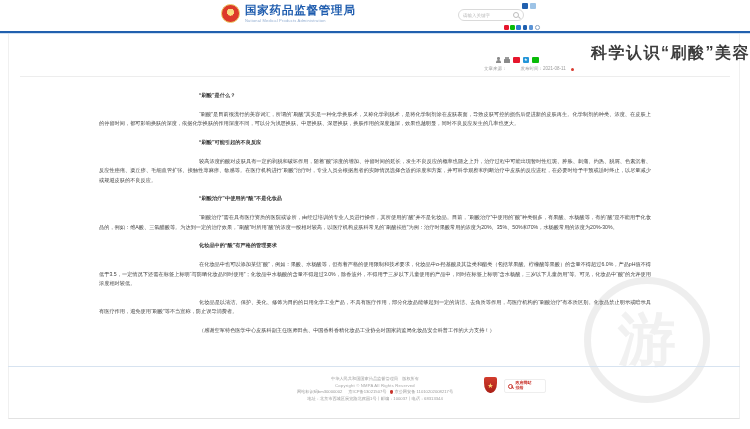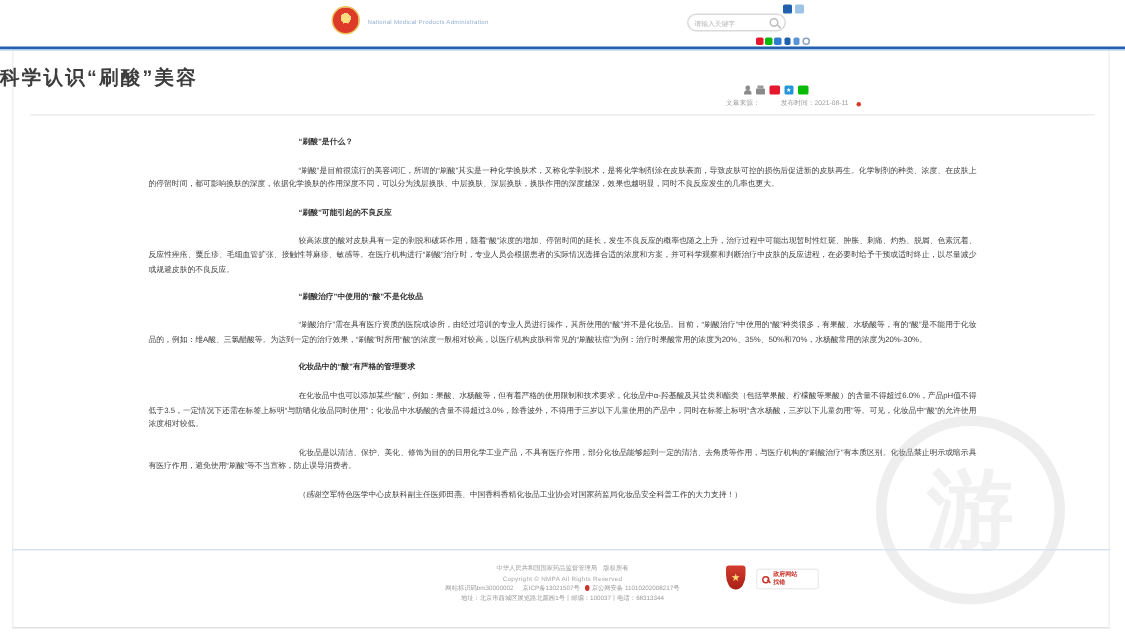--- a/index.html
+++ b/index.html
@@ -31,21 +31,21 @@
   .qi-wechat{background:#09bb07}
   .qi-mobile{background:#2f7bd0}
   .qi-email{background:#1f5fae}
   .qi-access{background:#5a93d6}
   .qi-user{background:#fff;border:0.8px solid #8aa3c0;box-sizing:border-box;border-radius:50%}
   .hr-blue{position:absolute;top:31px;left:0;width:750px;height:2px;background:#2160ae}
   .hr-blue2{position:absolute;top:33px;left:0;width:750px;height:1px;background:#cfe0f2}
   
   .card{position:absolute;left:8px;top:34px;width:732px;height:385px;background:#fff;
     border-left:1px solid #f0f0f0;border-right:1px solid #f0f0f0;border-bottom:1px solid #e2e2e2;box-sizing:border-box}
-  .a-title{position:absolute;top:43px;left:0;width:750px;text-align:left;font-size:13px;font-weight:bold;
+  .a-title{position:absolute;top:43px;left:0;width:750px;text-align:right;font-size:16px;font-weight:bold;
     color:#3d3d3d;letter-spacing:1.5px}
   .meta-icons{position:absolute;top:57px;left:496px;display:flex;gap:3px;align-items:center;height:6px}
   .mi-user{width:5px;height:6px;position:relative}
   .mi-user::before{content:'';position:absolute;left:1.2px;top:0;width:2.5px;height:2.5px;border-radius:50%;background:#8b8b8b}
   .mi-user::after{content:'';position:absolute;left:0;top:3px;width:5px;height:3px;border-radius:2.5px 2.5px 0 0;background:#8b8b8b}
   .mi-print{width:6px;height:5px;position:relative;margin-top:1px}
   .mi-print::before{content:'';position:absolute;left:1px;top:-1px;width:4px;height:2px;background:#9a9a9a}
   .mi-print::after{content:'';position:absolute;left:0;top:1px;width:6px;height:3.5px;background:#8b8b8b;border-radius:.5px}
   .share{width:6.5px;height:6px;border-radius:1px;display:flex;align-items:center;justify-content:center;color:#fff;font-size:4px;line-height:1}
   .share-weibo{background:#e6162d}
@@ -81,20 +81,21 @@
   .bf-ic::after{content:'';position:absolute;width:3px;height:1.2px;background:#c8342c;transform:rotate(45deg);right:-2.4px;bottom:-1px}
   .bf-tx{font-size:4px;color:#c8342c;line-height:1.2;font-weight:bold;text-align:left}
 </style>
 </head>
 <body>
 
 <div class="header">
   <div class="logo">
     <div class="emblem">★</div>
     <div>
+      <div class="org-cn">国家药品监督管理局</div>
       <div class="org-en">National Medical Products Administration</div>
     </div>
   </div>
   <div class="lang-toggles">
     <div class="toggle toggle-dark"></div>
     <div class="toggle toggle-light"></div>
   </div>
   <div class="search-box">
     <input class="search-input" type="text" placeholder="请输入关键字" style="">
     <div class="mag"></div>

